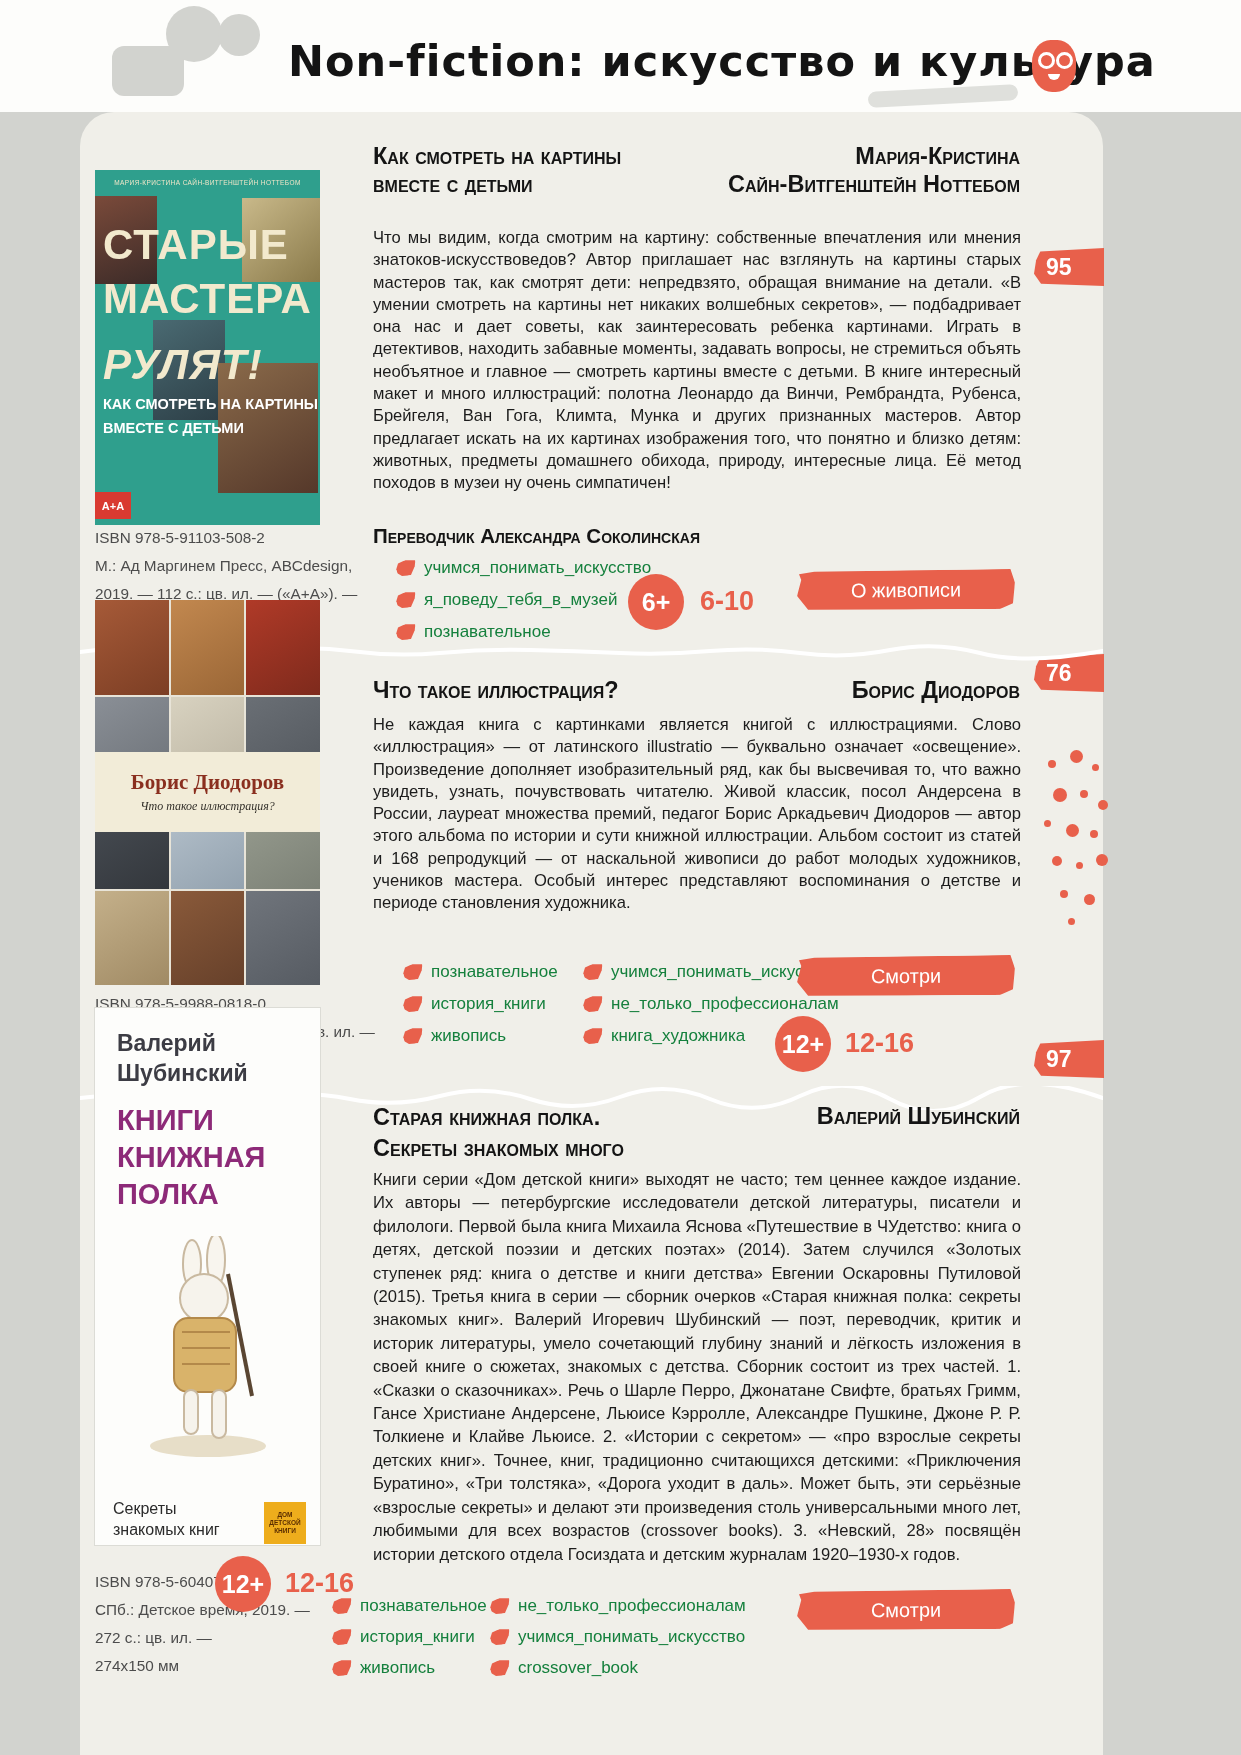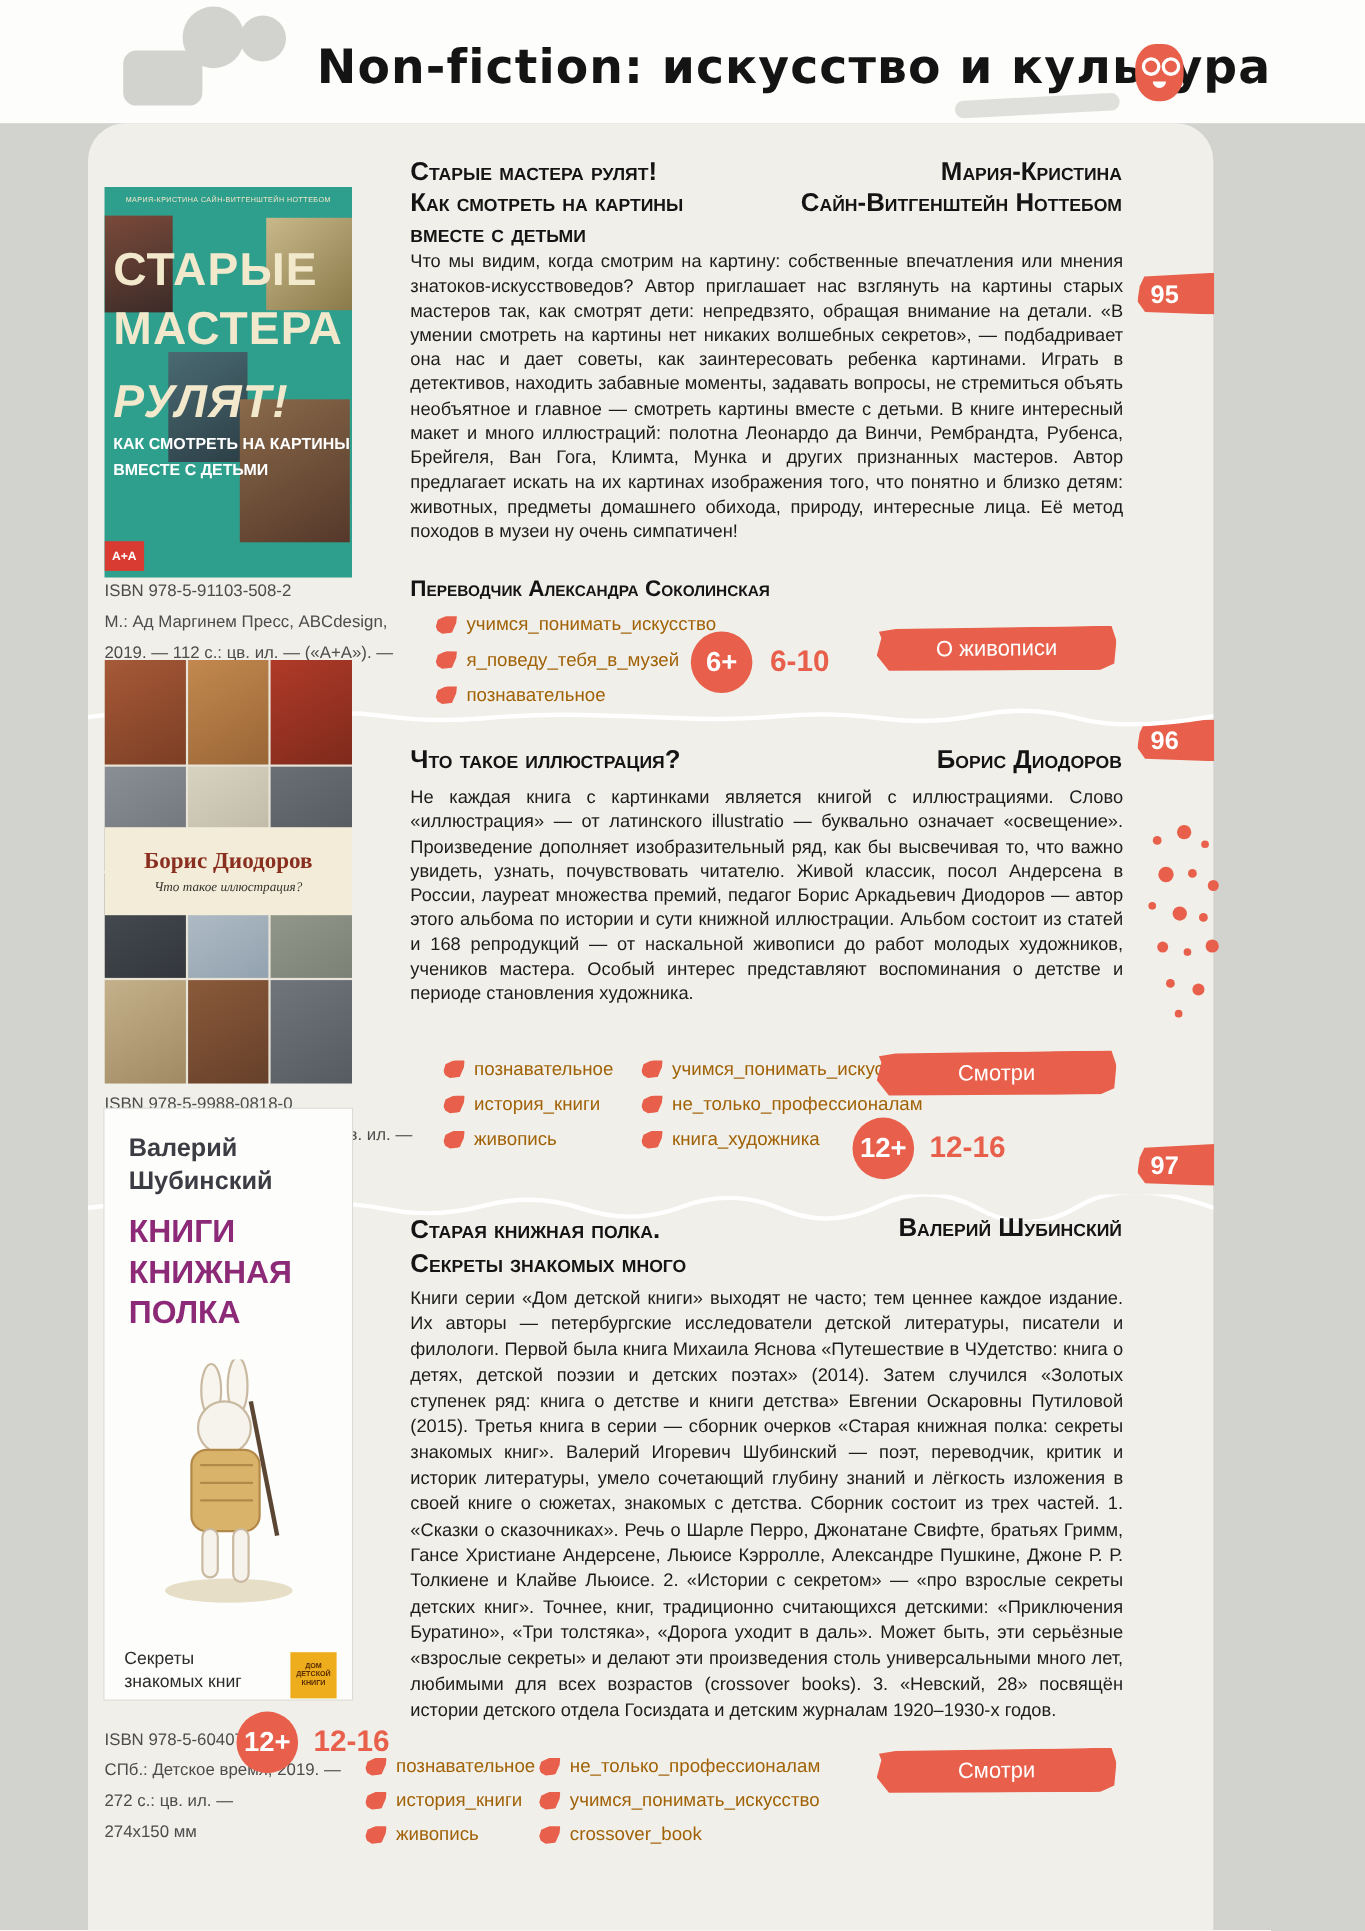--- a/index.html
+++ b/index.html
@@ -22,21 +22,21 @@
   
   .btitle{font-weight:bold;font-variant:small-caps;font-size:23.5px;line-height:28px;color:#141414;}
   .bauthor{font-weight:bold;font-variant:small-caps;font-size:23.5px;line-height:28px;color:#141414;text-align:right;}
   .bdesc{font-size:16.6px;line-height:22.3px;text-align:justify;color:#1c1c1c;margin:0;}
   .translator{font-weight:bold;font-variant:small-caps;font-size:20.5px;color:#141414;}
   .isbn{font-size:15.3px;line-height:28px;color:#4c4c4c;}
   
   .tag{position:absolute;display:flex;align-items:center;gap:7px;white-space:nowrap;}
   .leaf{display:inline-block;width:21px;height:16px;background:#e8604b;transform:rotate(-14deg);
         clip-path:polygon(0 45%,16% 10%,52% 0,100% 16%,90% 52%,62% 100%,20% 92%,3% 70%);}
-  .tag span.lbl{font-size:17px;color:#a16207;}
+  .tag span.lbl{font-size:17px;color:#15803d;}
   
   .circle{position:absolute;width:56px;height:56px;border-radius:50%;background:#e8604b;color:#fff;
         font-weight:bold;font-size:25px;display:flex;align-items:center;justify-content:center;}
   .range{position:absolute;color:#e8604b;font-weight:bold;font-size:27px;white-space:nowrap;}
   .brush{position:absolute;background:#e8604b;color:#fff;display:flex;align-items:center;justify-content:center;
         font-size:20px;transform:rotate(-0.6deg);
         clip-path:polygon(2% 22%,1% 8%,8% 2%,98% 0,100% 34%,99% 86%,93% 100%,5% 97%,0 62%);}
   .tab{position:absolute;left:1034px;width:70px;height:38px;background:#e8604b;color:#fff;
         font-weight:bold;font-size:23px;display:flex;align-items:center;padding-left:12px;box-sizing:border-box;
         clip-path:polygon(9% 9%,100% 0,100% 100%,10% 94%,0 68%,3% 32%);}
@@ -85,21 +85,21 @@
   <div class="swoosh" style="left:868px;top:88px;width:150px;height:16px;"></div>
   <div class="mascot">
     <span class="eye" style="left:6px;"></span>
       <span class="eye" style="left:24px;"></span>
     <span class="mouth"></span>
   </div>
 
   <div class="card"></div>
 
   <div class="tab" style="top:216px;margin-top:32px;">95</div>
-  <div class="tab" style="top:654px;">96</div>
+  <div class="tab" style="top:654px;">76</div>
   <div class="tab" style="top:1040px;">97</div>
 
   <div>
     <span class="dot" style="left:1048px;top:760px;width:8px;height:8px;"></span>
     <span class="dot" style="left:1070px;top:750px;width:13px;height:13px;"></span>
     <span class="dot" style="left:1092px;top:764px;width:7px;height:7px;"></span>
     <span class="dot" style="left:1053px;top:788px;width:14px;height:14px;"></span>
     <span class="dot" style="left:1080px;top:790px;width:8px;height:8px;"></span>
     <span class="dot" style="left:1098px;top:800px;width:10px;height:10px;"></span>
     <span class="dot" style="left:1044px;top:820px;width:7px;height:7px;"></span>
@@ -133,21 +133,20 @@
     <div class="c1-sub" style="top:248px;">ВМЕСТЕ С ДЕТЬМИ</div>
     <div class="c1-logo">А+А</div>
   </div>
   <div class="abs isbn" style="left:95px;top:524px;width:280px;">
     <div>ISBN 978-5-91103-508-2</div>
     <div>М.: Ад Маргинем Пресс, ABCdesign,</div>
     <div>2019. — 112 с.: цв. ил. — («А+А»). —</div>
     <div>280х220 мм</div>
   </div>
   <div class="abs btitle" style="left:373px;top:142px;width:420px;">
-    <div>Старые мастера рулят!</div>
     <div>Как смотреть на картины</div>
     <div>вместе с детьми</div>
   </div>
   <div class="abs bauthor" style="left:620px;top:142px;width:400px;">
     <div>Мария-Кристина</div>
     <div>Сайн-Витгенштейн Ноттебом</div>
   </div>
   <p class="abs bdesc" style="left:373px;top:227px;width:648px;">Что мы видим, когда смотрим на картину: собственные впечатления или мнения знатоков-искусствоведов? Автор приглашает нас взглянуть на картины старых мастеров так, как смотрят дети: непредвзято, обращая внимание на детали. «В умении смотреть на картины нет никаких волшебных секретов», — подбадривает она нас и дает советы, как заинтересовать ребенка картинами. Играть в детективов, находить забавные моменты, задавать вопросы, не стремиться объять необъятное и главное — смотреть картины вместе с детьми. В книге интересный макет и много иллюстраций: полотна Леонардо да Винчи, Рембрандта, Рубенса, Брейгеля, Ван Гога, Климта, Мунка и других признанных мастеров. Автор предлагает искать на их картинах изображения того, что понятно и близко детям: животных, предметы домашнего обихода, природу, интересные лица. Её метод походов в музеи ну очень симпатичен!</p>
   <div class="abs translator" style="left:373px;top:524px;">Переводчик Александра Соколинская</div>
 

